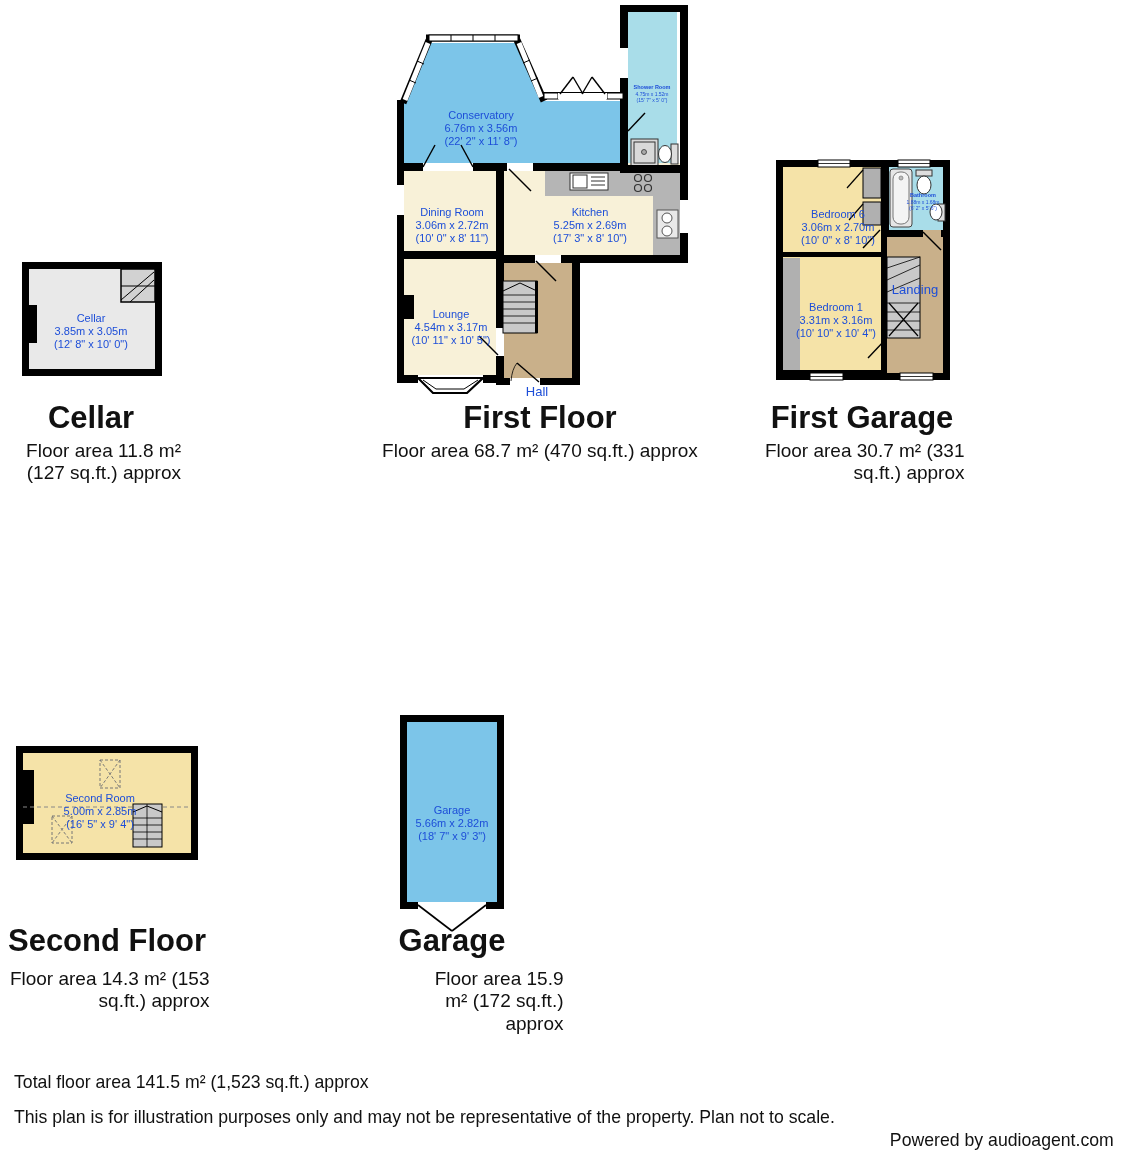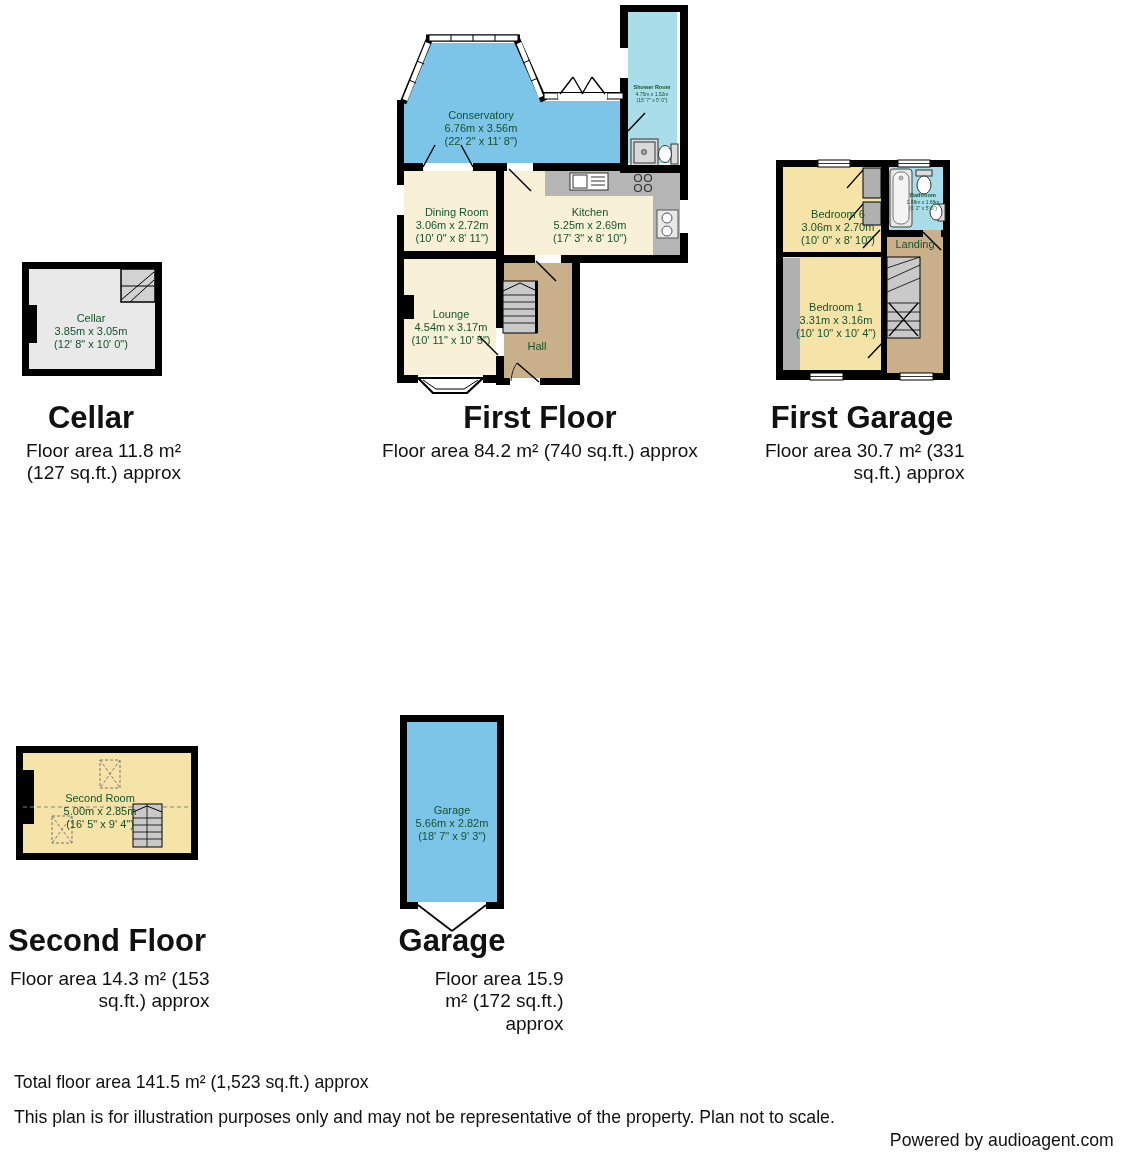--- a/index.html
+++ b/index.html
@@ -2,27 +2,27 @@
 <html><head>
 <meta charset="utf-8">
 <style>
   html,body{margin:0;padding:0;}
   body{
     width:1128px;height:1153px;position:relative;background:#ffffff;
     font-family:"Liberation Sans", sans-serif;color:#111;overflow:hidden;
   }
   .plan{position:absolute;}
   .rlabel{position:absolute;transform:translateX(-50%);text-align:center;
-          white-space:nowrap;color:#14532d;line-height:1.18;}
+          white-space:nowrap;color:#1d4ed8;line-height:1.18;}
   .rname{font-size:11px;}
   .rdim{font-size:11px;}
   .rlabel.small{line-height:1.25;}
   .rlabel.small .rname{font-size:5.5px;font-weight:bold;}
   .rlabel.small .rdim{font-size:5px;}
-  .rlabel.single .rname{font-size:11px;}
+  .rlabel.single .rname{font-size:13px;margin-top:44px;}
   .floor-title{position:absolute;transform:translateX(-50%);font-size:31px;
                font-weight:bold;white-space:nowrap;letter-spacing:0;}
   .floor-area{position:absolute;transform:translateX(-50%);font-size:19px;
               text-align:right;line-height:1.18;}
   .floor-area.nowrap{white-space:nowrap;}
   .footer-line{position:absolute;font-size:19px;transform:scaleX(0.93);
                transform-origin:left center;white-space:nowrap;}
   .footer-line.right{transform-origin:right center;}
   svg{display:block;}
 </style>
@@ -284,21 +284,21 @@
   <div class="rdim">6.76m x 3.56m</div>
   <div class="rdim">(22' 2" x 11' 8")</div>
 </div>
 
 <div class="rlabel small" style="left:652px;top:84px;">
   <div class="rname">Shower Room</div>
   <div class="rdim">4.75m x 1.52m</div>
   <div class="rdim">(15' 7" x 5' 0")</div>
 </div>
 
-<div class="rlabel" style="left:452px;top:206px;text-align:right;">
+<div class="rlabel" style="left:452px;top:206px;">
   <div class="rname">Dining Room</div>
   <div class="rdim">3.06m x 2.72m</div>
   <div class="rdim">(10' 0" x 8' 11")</div>
 </div>
 
 <div class="rlabel" style="left:590px;top:206px;">
   <div class="rname">Kitchen</div>
   <div class="rdim">5.25m x 2.69m</div>
   <div class="rdim">(17' 3" x 8' 10")</div>
 </div>
@@ -344,21 +344,21 @@
 <div class="rlabel" style="left:452px;top:804px;">
   <div class="rname">Garage</div>
   <div class="rdim">5.66m x 2.82m</div>
   <div class="rdim">(18' 7" x 9' 3")</div>
 </div>
 
 <div class="floor-title" style="left:91px;top:400px;">Cellar</div>
 <div class="floor-area" style="left:91px;top:440px;width:180px;">Floor area 11.8 m² (127 sq.ft.) approx</div>
 
 <div class="floor-title" style="left:540px;top:400px;">First Floor</div>
-<div class="floor-area nowrap" style="left:540px;top:440px;">Floor area 84.2 m² (740 sq.ft.) approx</div>
+<div class="floor-area nowrap" style="left:540px;top:440px;">Floor area 68.7 m² (470 sq.ft.) approx</div>
 
 <div class="floor-title" style="left:862px;top:400px;">First Garage</div>
 <div class="floor-area" style="left:862px;top:440px;width:205px;">Floor area 30.7 m² (331 sq.ft.) approx</div>
 
 <div class="floor-title" style="left:107px;top:923px;">Second Floor</div>
 <div class="floor-area" style="left:107px;top:968px;width:205px;">Floor area 14.3 m² (153 sq.ft.) approx</div>
 
 <div class="floor-title" style="left:452px;top:923px;">Garage</div>
 <div class="floor-area" style="left:460px;top:968px;width:135px;margin-left:36px;">Floor area 15.9 m² (172 sq.ft.) approx</div>
 

